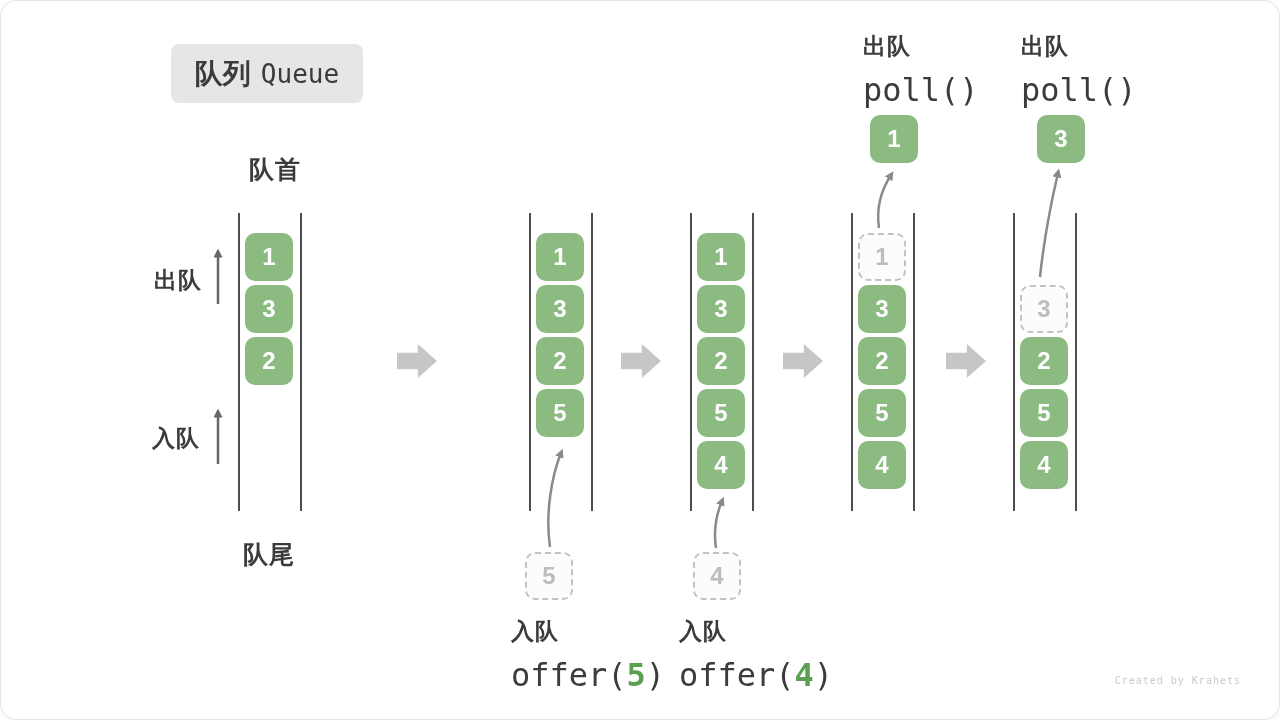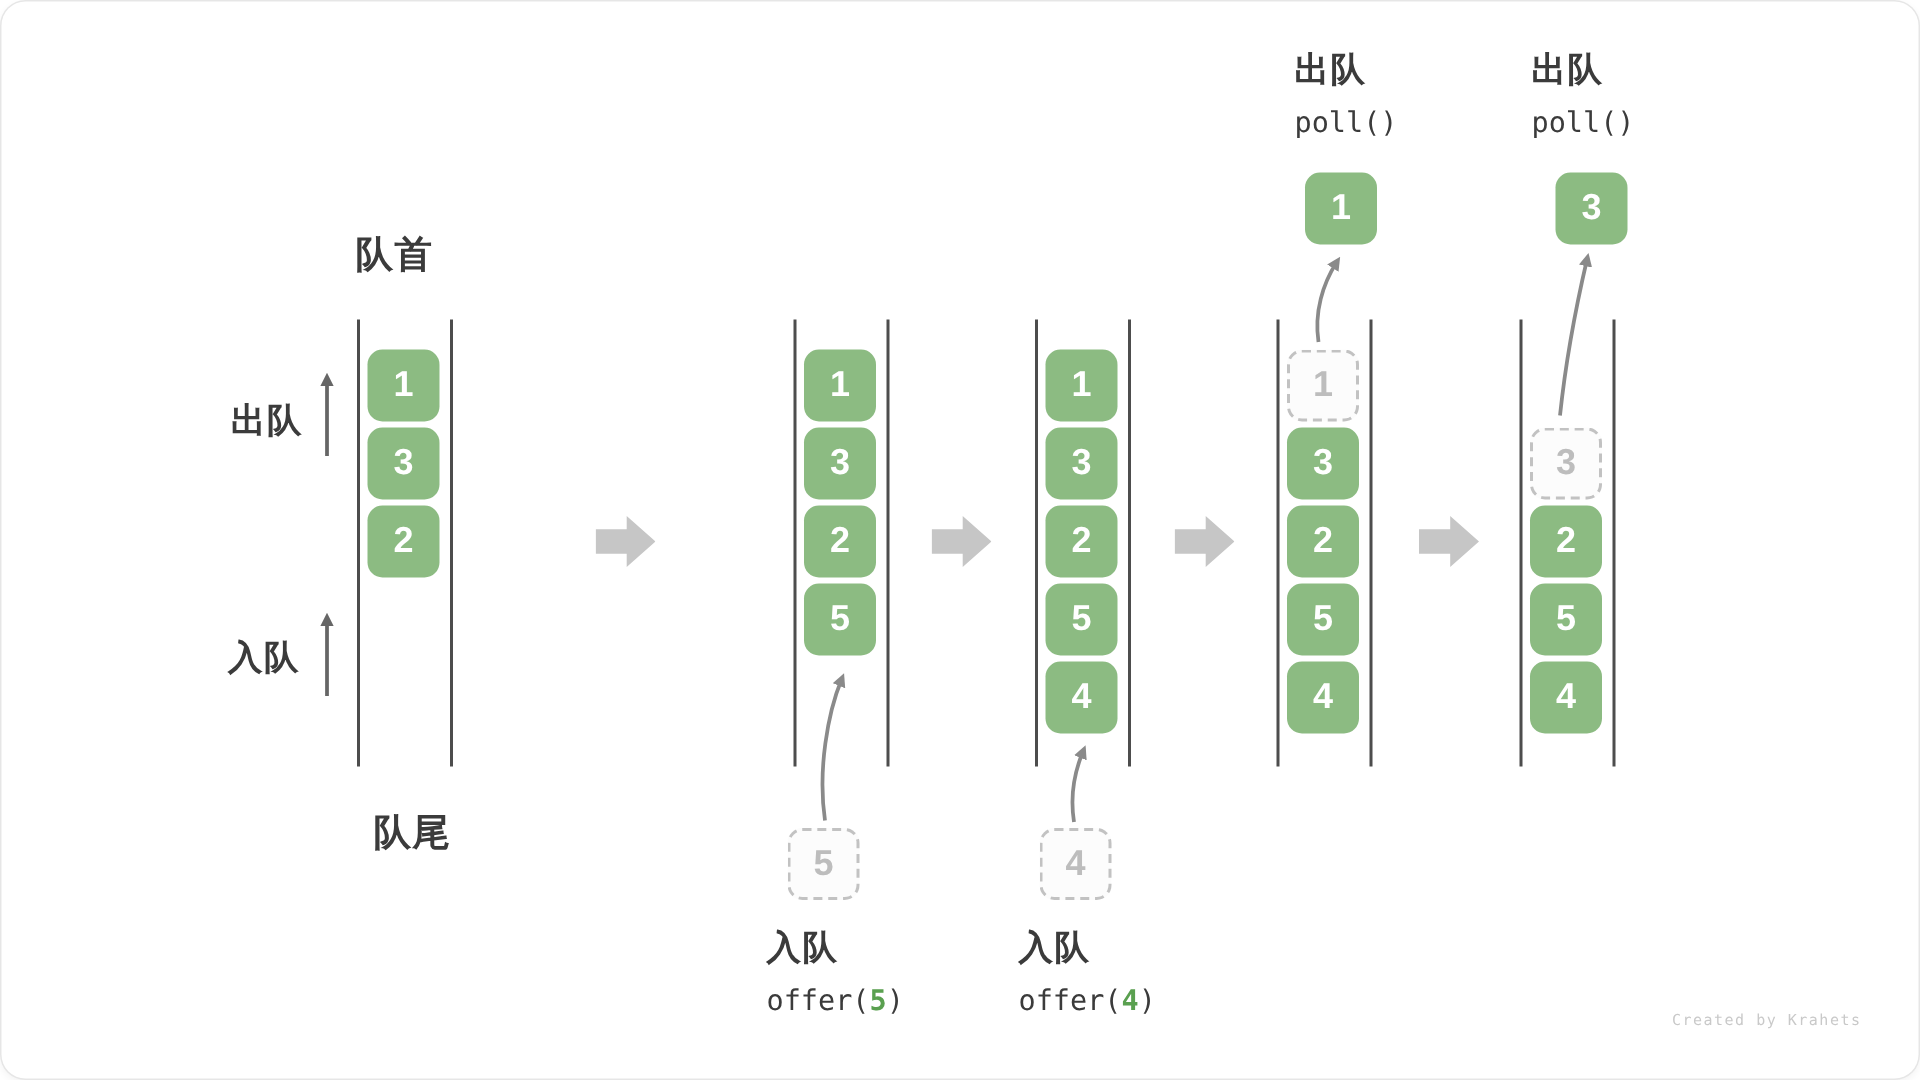--- a/index.html
+++ b/index.html
@@ -45,37 +45,41 @@
   .qbox.dashed{
     background:#fcfcfc;border:2px dashed var(--dashed-gray);
     color:var(--dashed-text);font-weight:600;
   }
   .block-arrow{
     position:absolute;width:40px;height:34px;background:var(--arrow-gray);
     clip-path:polygon(0 26%,52% 26%,52% 0,100% 50%,52% 100%,52% 74%,0 74%);
   }
   .op-label{position:absolute;color:var(--text-dark);white-space:nowrap;}
   .op-zh{font-size:23px;font-weight:600;margin-bottom:9px;letter-spacing:1px;}
-  .op-code{font-family:"DejaVu Sans Mono",monospace;font-size:19px;font-weight:500;}
+  .op-code{font-family:"DejaVu Sans Mono",monospace;font-size:32px;font-weight:500;}
   .op-code .green{color:var(--code-green);font-weight:700;}
   .watermark{
     position:absolute;right:38px;top:674px;
     font-family:"DejaVu Sans Mono",monospace;font-size:10px;
     color:var(--watermark-gray);letter-spacing:1px;
   }
   svg.overlay{position:absolute;left:0;top:0;pointer-events:none;}
 </style>
 </head>
 <body>
 
 <div class="page">
 
+  <div class="title-box">
+    <span class="title-zh">队列</span>
+    <span class="title-en">Queue</span>
+  </div>
 
-  <div class="cjk-label" style="left:236px;top:152px;width:64px;text-align:left;font-family:Liberation Mono, monospace;">队首</div>
-  <div class="cjk-label" style="left:236px;top:537px;width:64px;text-align:right;">队尾</div>
+  <div class="cjk-label" style="left:236px;top:152px;width:64px;text-align:right;font-family:Liberation Mono, monospace;">队首</div>
+  <div class="cjk-label" style="left:236px;top:537px;width:64px;text-align:center;">队尾</div>
 
   <div class="cjk-label side-label" style="left:153px;top:264px;">出队</div>
   <div class="cjk-label side-label" style="left:151px;top:422px;">入队</div>
 
   <div class="vline" style="left:237px;"></div>
   <div class="vline" style="left:299px;"></div>
 
   <div class="vline" style="left:528px;"></div>
   <div class="vline" style="left:590px;"></div>
 

